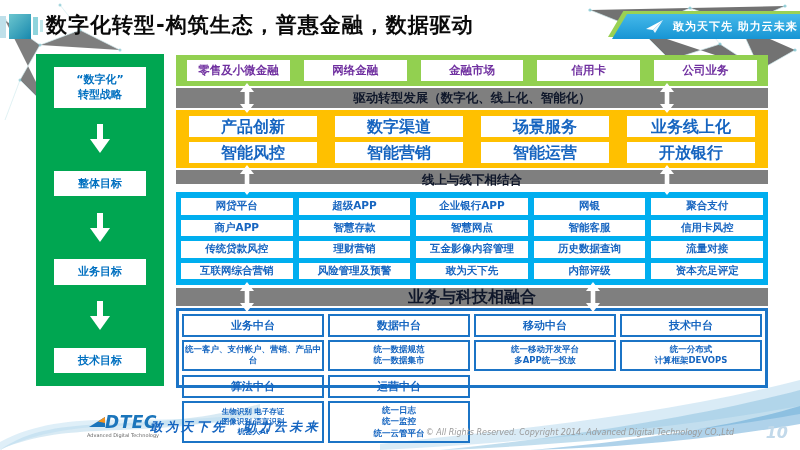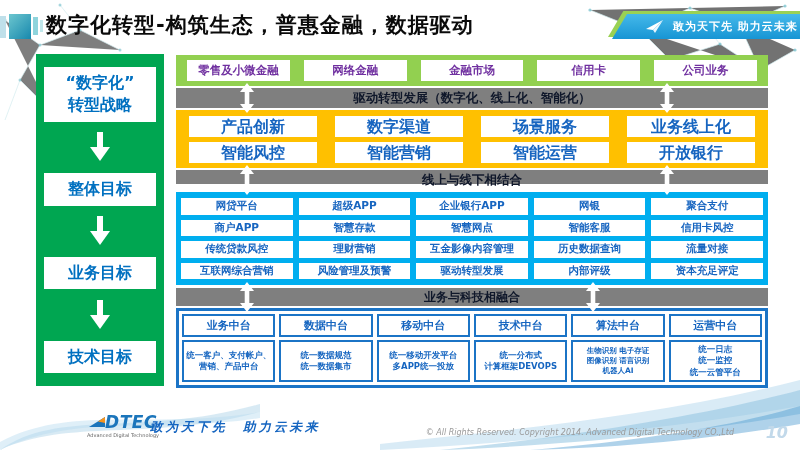--- a/index.html
+++ b/index.html
@@ -24,50 +24,50 @@
     clip-path:polygon(8% 0,100% 0,100% 100%,0 100%); z-index:2; }
   .banner { position:absolute; left:612px; top:14px; width:188px; height:25px;
     background:linear-gradient(180deg,#45b9ea,#1795d4); clip-path:polygon(8% 0,100% 0,100% 100%,0 100%);
     display:flex; align-items:center; z-index:3; }
   .banner-text { color:#fff; font-size:11px; font-weight:bold; margin-left:10px; letter-spacing:1px; }
   .plane { margin-left:34px; flex:0 0 auto; }
 
   
   .sidebar { position:absolute; left:36px; top:54px; width:128px; height:332px; background:#00A651;
     display:flex; flex-direction:column; align-items:center; justify-content:space-between; padding:13px 0; z-index:2; }
-  .side-box { width:112px; background:#fff; color:#0070C0; font-weight:bold; font-size:16px;
+  .side-box { width:92px; background:#fff; color:#0070C0; font-weight:bold; font-size:11px;
     text-align:center; white-space:pre-line; line-height:1.4; padding:5px 2px; }
   .down-arrow { flex:0 0 auto; }
 
   .green-row { position:absolute; left:176px; top:55px; width:592px; height:31px; background:#92D050;
     display:flex; align-items:center; padding:0 4px; z-index:2; }
   .green-row .cell { flex:1; margin:0 7px; height:21px; background:#fff; color:#7030A0;
     font-weight:bold; font-size:11.5px; text-align:center; line-height:21px; overflow:hidden; }
 
   .gray-bar { position:absolute; left:176px; width:592px; background:#7F7F7F; color:#0f172a;
     font-weight:bold; text-align:center; z-index:2; }
   .bar1 { top:88px; height:20px; font-size:12.5px; line-height:20px; }
   .bar2 { top:170px; height:14px; font-size:12.5px; line-height:20px; }
-  .bar3 { top:288px; height:18px; font-size:12px; line-height:18px; }
+  .bar3 { top:288px; height:18px; font-size:16px; line-height:18px; }
 
   .yellow { position:absolute; left:176px; top:110px; width:592px; height:58px; background:#FFC000;
     padding:6px 4px 0; z-index:2; }
   .yellow .row { display:flex; }
   .yellow .row + .row { margin-top:5px; }
   .yellow .cell { flex:1; margin:0 9px; height:21px; background:#fff; color:#1765C0;
     font-weight:bold; font-size:16px; text-align:center; line-height:21px; }
 
   .cyan { position:absolute; left:176px; top:192px; width:592px; height:93px; background:#00AEEF;
     padding:6px 5px; display:grid; grid-template-columns:repeat(5,1fr); grid-template-rows:repeat(4,1fr);
     gap:5px 6px; z-index:2; }
   .cyan .cell { background:#fff; color:#1765C0; font-weight:bold; font-size:10.5px;
     display:flex; align-items:center; justify-content:center; overflow:hidden; white-space:nowrap; }
 
   .tech { position:absolute; left:176px; top:308px; width:592px; height:80px; background:#fff;
-    border:3px solid #1B74C6; padding:3px; display:grid; grid-template-columns:repeat(6,1fr); gap:4px; z-index:2; }
+    border:3px solid #1B74C6; padding:3px; display:grid; grid-template-columns:repeat(4,1fr); gap:4px; z-index:2; }
   .tech .col { display:flex; flex-direction:column; gap:3px; min-width:0; }
   .tech .head { border:2px solid #1B74C6; color:#1565C0; font-weight:bold; font-size:11px;
     text-align:center; padding:2px 0; }
   .tech .detail { border:2px solid #1B74C6; flex:1; color:#1565C0; font-weight:bold; font-size:8.5px;
     display:flex; align-items:center; justify-content:center; text-align:center;
     white-space:pre-line; line-height:1.35; padding:2px 1px; overflow:hidden; }
   .tech .col:nth-child(5) .detail { font-size:7.5px; }
 
   .vdarrow { position:absolute; width:14px; height:30px; z-index:4; }
 
@@ -199,21 +199,21 @@
     <div class="cell">智慧网点</div>
     <div class="cell">智能客服</div>
     <div class="cell">信用卡风控</div>
     <div class="cell">传统贷款风控</div>
     <div class="cell">理财营销</div>
     <div class="cell">互金影像内容管理</div>
     <div class="cell">历史数据查询</div>
     <div class="cell">流量对接</div>
     <div class="cell">互联网综合营销</div>
     <div class="cell">风险管理及预警</div>
-    <div class="cell">驱动转型发展</div>
+    <div class="cell">敢为天下先</div>
     <div class="cell">内部评级</div>
     <div class="cell">资本充足评定</div>
   </div>
 
   <div class="gray-bar bar3">业务与科技相融合</div>
 
   <div class="tech">
     <div class="col">
       <div class="head">业务中台</div>
       <div class="detail">统一客户、支付帐户、营销、产品中台</div>

